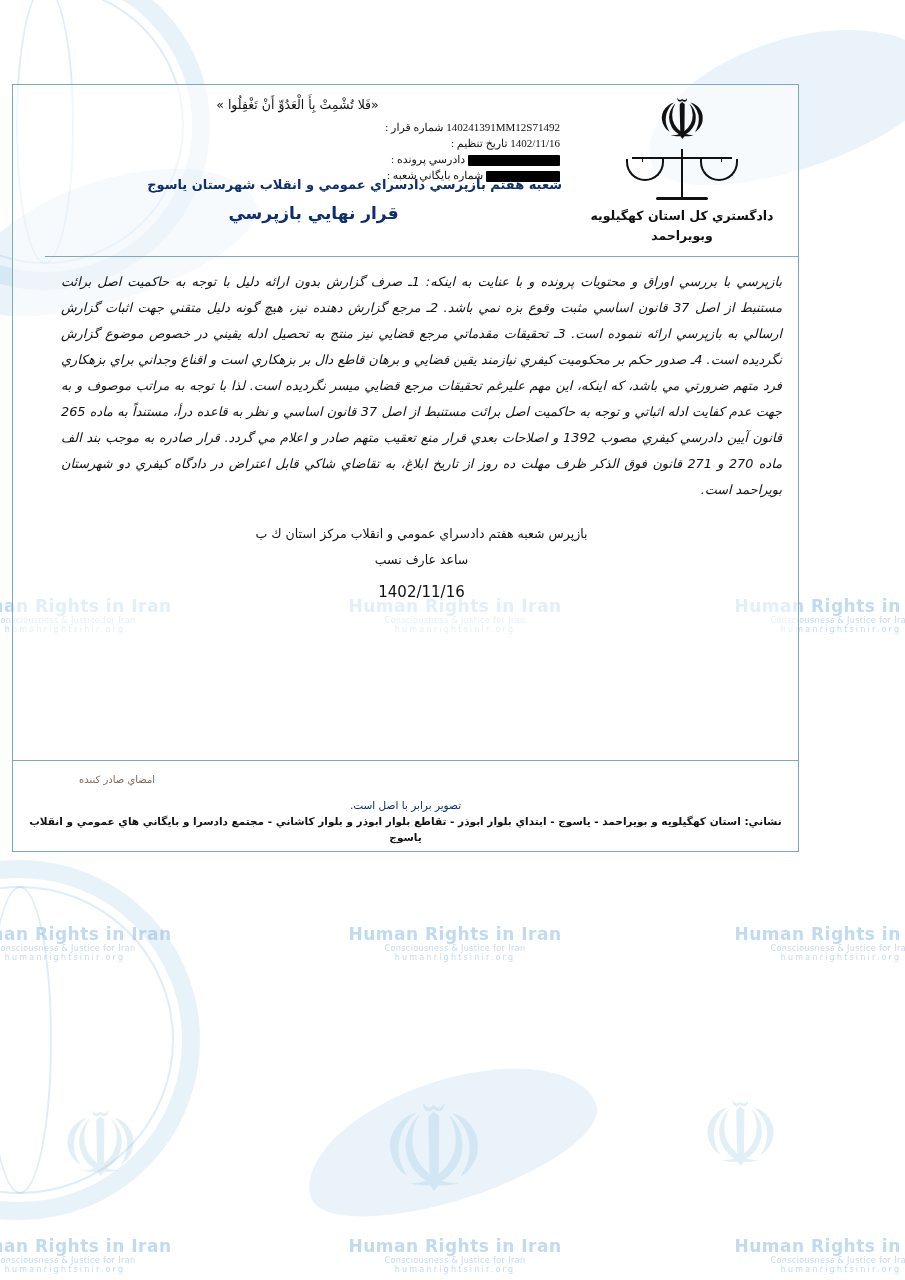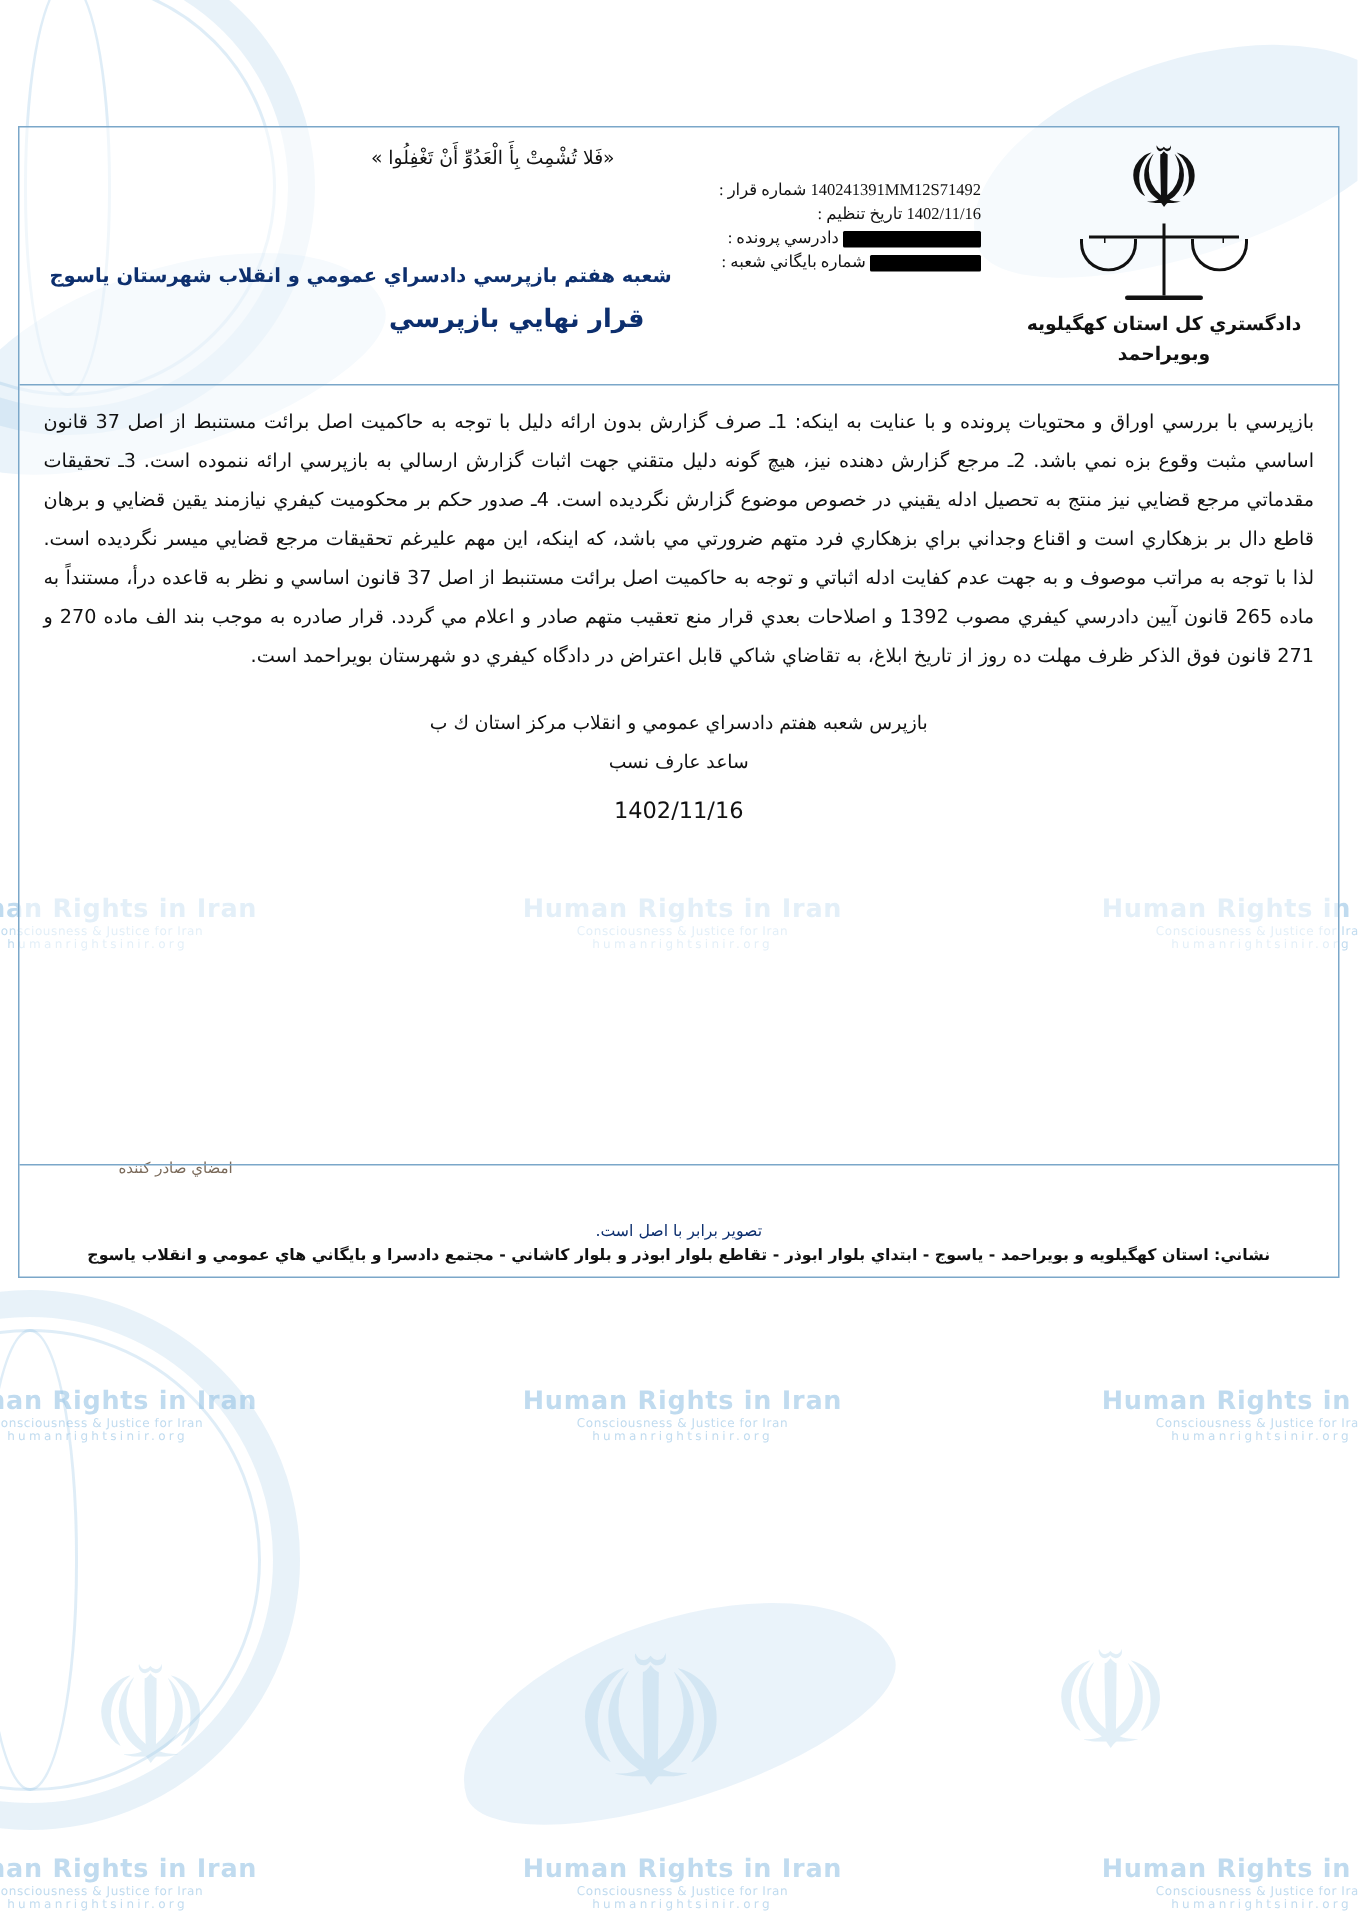--- a/index.html
+++ b/index.html
@@ -64,25 +64,26 @@
   }
   .hr-wm .l1 { font-size: 17px; font-weight: bold; }
   .hr-wm .l2 { font-size: 8px; letter-spacing: 0.4px; }
   .hr-wm .l3 { font-size: 8px; letter-spacing: 2.2px; }
 
   
   .doc {
     position: absolute;
     left: 12px;
     top: 84px;
-    width: 881px;
+    width: 787px;
     height: 768px;
     border: 1px solid #7ba7c9;
     background: rgba(255,255,255,0.55);
     box-sizing: border-box;
+    padding-left: 32px;
   }
 
   .doc-header {
     position: relative;
     height: 172px;
     border-bottom: 1px solid #7ba7c9;
     box-sizing: border-box;
   }
 
   .emblem-box {
@@ -162,21 +163,21 @@
     text-align: center;
     font-size: 12.5px;
     color: #111;
   }
 
   .office-line {
     position: absolute;
     top: 92px;
     right: 236px;
     left: 20px;
-    text-align: left;
+    text-align: right;
     font-size: 13px;
     font-weight: bold;
     color: #0d2f6e;
   }
   .doc-title {
     position: absolute;
     top: 118px;
     right: 236px;
     left: 20px;
     text-align: center;
@@ -186,21 +187,21 @@
   }
 
   .doc-body {
     padding: 12px 16px 0 16px;
     font-size: 12.8px;
     line-height: 26px;
     color: #111;
     text-align: justify;
     direction: rtl;
   }
-  .doc-body p { margin: 0; }
+  .doc-body p { margin: 0; font-style: italic; }
 
   .signature {
     margin-top: 18px;
     text-align: center;
     font-size: 12.5px;
     line-height: 26px;
     color: #111;
   }
   .signature .date {
     direction: ltr;

